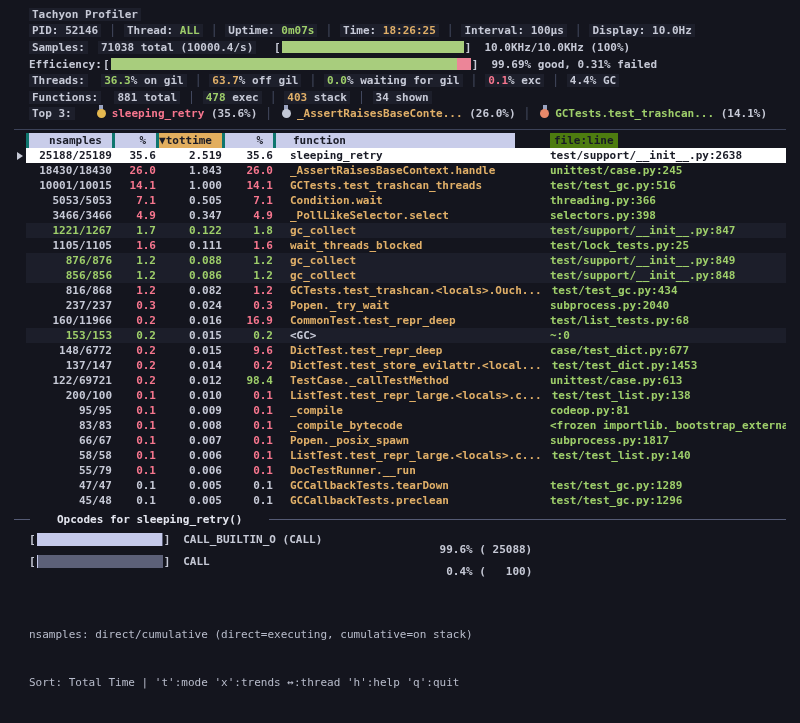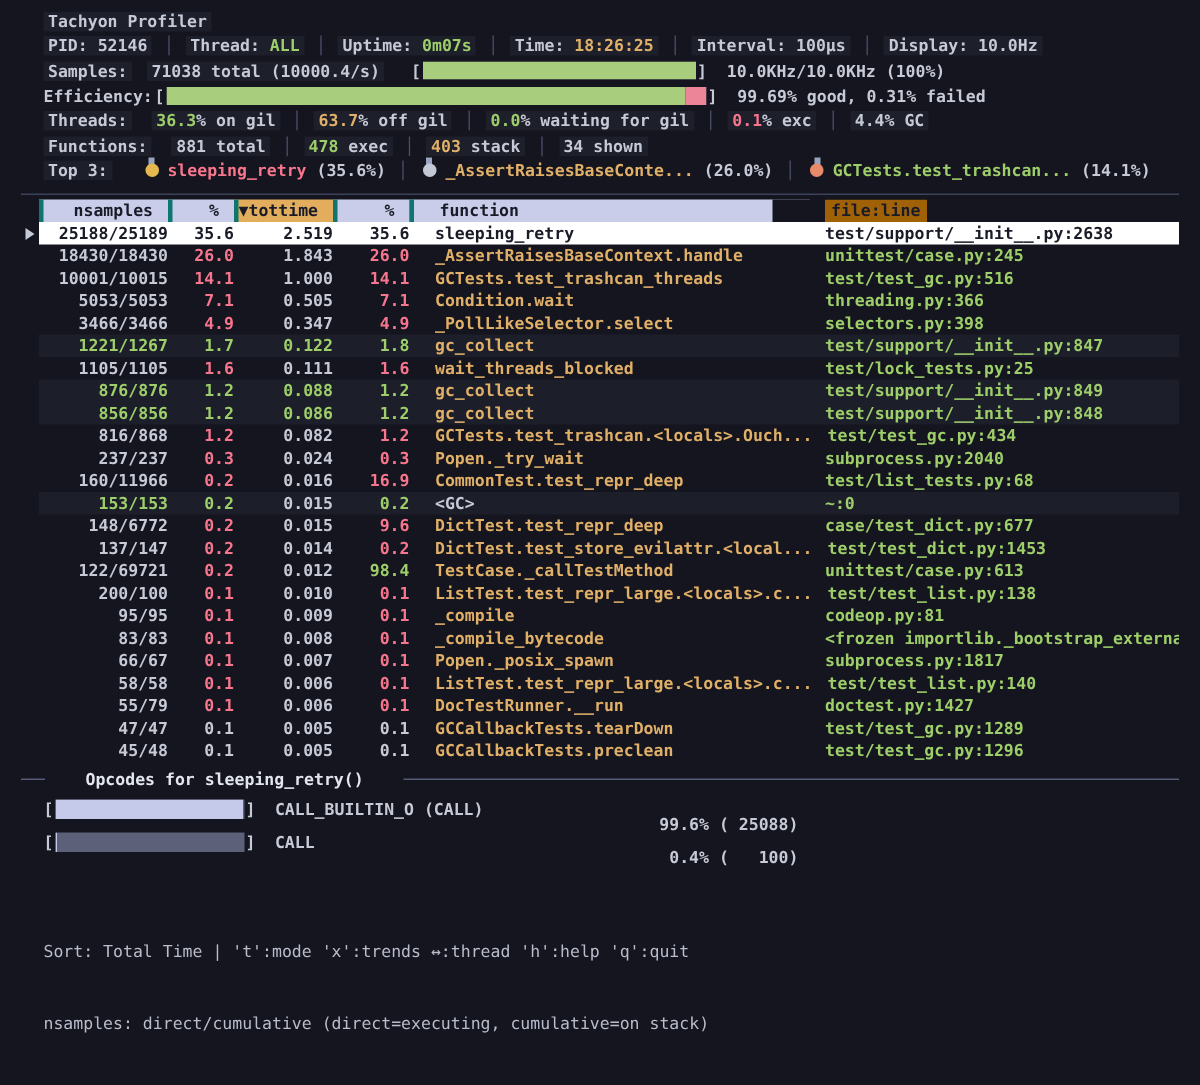--- a/index.html
+++ b/index.html
@@ -56,21 +56,21 @@
   .c-tot { width:66px; text-align:right; overflow:hidden; }
   .c-cum { width:51px; text-align:right; overflow:hidden; }
   .c-fn  { flex:1; padding-left:17px; overflow:hidden; }
   .c-file{ width:246px; padding-left:10px; overflow:hidden; }
 
   .thead .th { background:#c9cdea; color:#191b26; border-left:3px solid #0f766e; }
   .thead .th-r { padding-right:10px; }
   .thead .th-amber { background:#e2ae5e; }
   .thead .c-fn.th { border-right:25px solid #14151e; }
   .thead .c-file { background:transparent; }
-  .thead .hdr-chip { background:#a16207; color:#191b26; padding:0 4px; display:inline-block; }
+  .thead .hdr-chip { background:#4d7c0f; color:#191b26; padding:0 4px; display:inline-block; }
 
   
   .opcodes { margin-top:4px; }
   .op-title { display:flex; align-items:center; height:15px; margin:0 14px 4px 14px;gap:20px; }
   .op-title .dash { border-top:1px solid #555b75; height:0; }
   .op-title .dash-l { width:16px; }
   .op-title .dash-r { flex:1; }
   .op-title .op-label { padding:0 7px; color:#e4e6ef; }
   .op-row { display:flex; align-items:center; height:16px; margin:0 14px 6px 29px; white-space:pre; }
   .op-bar { display:inline-block; width:126px; height:13px; background:#5c6078; position:relative; overflow:hidden; margin:0 1px; }
@@ -220,21 +220,21 @@
         <div class="trow">
           <div class="c-cursor"></div>
           <div class="row-body"><div class="c-ns t-fg">66/67</div><div class="c-pct t-red">0.1</div><div class="c-tot t-fg">0.007</div><div class="c-cum t-red">0.1</div><div class="c-fn t-amber">Popen._posix_spawn</div><div class="c-file t-green">subprocess.py:1817</div></div>
         </div>
         <div class="trow">
           <div class="c-cursor"></div>
           <div class="row-body"><div class="c-ns t-fg">58/58</div><div class="c-pct t-red">0.1</div><div class="c-tot t-fg">0.006</div><div class="c-cum t-red">0.1</div><div class="c-fn t-amber">ListTest.test_repr_large.&lt;locals&gt;.c...</div><div class="c-file t-green">test/test_list.py:140</div></div>
         </div>
         <div class="trow">
           <div class="c-cursor"></div>
-          <div class="row-body"><div class="c-ns t-fg">55/79</div><div class="c-pct t-red">0.1</div><div class="c-tot t-fg">0.006</div><div class="c-cum t-red">0.1</div><div class="c-fn t-amber">DocTestRunner.__run</div><div class="c-file t-green">doctest.py:1427</div></div>
+          <div class="row-body"><div class="c-ns t-fg">55/79</div><div class="c-pct t-red">0.1</div><div class="c-tot t-fg">0.006</div><div class="c-cum t-red">0.1</div><div class="c-fn t-amber">DocTestRunner.__run</div></div>
         </div>
         <div class="trow">
           <div class="c-cursor"></div>
           <div class="row-body"><div class="c-ns t-fg">47/47</div><div class="c-pct t-fg">0.1</div><div class="c-tot t-fg">0.005</div><div class="c-cum t-fg">0.1</div><div class="c-fn t-amber">GCCallbackTests.tearDown</div><div class="c-file t-green">test/test_gc.py:1289</div></div>
         </div>
         <div class="trow">
           <div class="c-cursor"></div>
           <div class="row-body"><div class="c-ns t-fg">45/48</div><div class="c-pct t-fg">0.1</div><div class="c-tot t-fg">0.005</div><div class="c-cum t-fg">0.1</div><div class="c-fn t-amber">GCCallbackTests.preclean</div><div class="c-file t-green">test/test_gc.py:1296</div></div>
         </div>
       </div>
@@ -246,17 +246,17 @@
       <span class="op-label">Opcodes for sleeping_retry()</span>
       <span class="dash dash-r"></span>
     </div>
     <div id="opcode-rows">
         <div class="op-row"><span class="bracket">[</span><span class="op-bar"><span class="fill" style="width: 99.6%;"></span></span><span class="bracket">]</span><span class="op-name">CALL_BUILTIN_O (CALL)</span><span class="op-stat">99.6% ( 25088)</span></div>
         <div class="op-row"><span class="bracket">[</span><span class="op-bar"><span class="fill" style="width: 0.4%;"></span></span><span class="bracket">]</span><span class="op-name">CALL</span><span class="op-stat">0.4% (   100)</span></div>
       </div>
   </div>
 
   <div class="footer">
+    <div class="fline">nsamples: direct/cumulative (direct=executing, cumulative=on stack)</div>
     <div class="fline">Sort: Total Time | 't':mode 'x':trends ↔:thread 'h':help 'q':quit</div>
-    <div class="fline">nsamples: direct/cumulative (direct=executing, cumulative=on stack)</div>
   </div>
 
 </div>
 
 </body></html>

